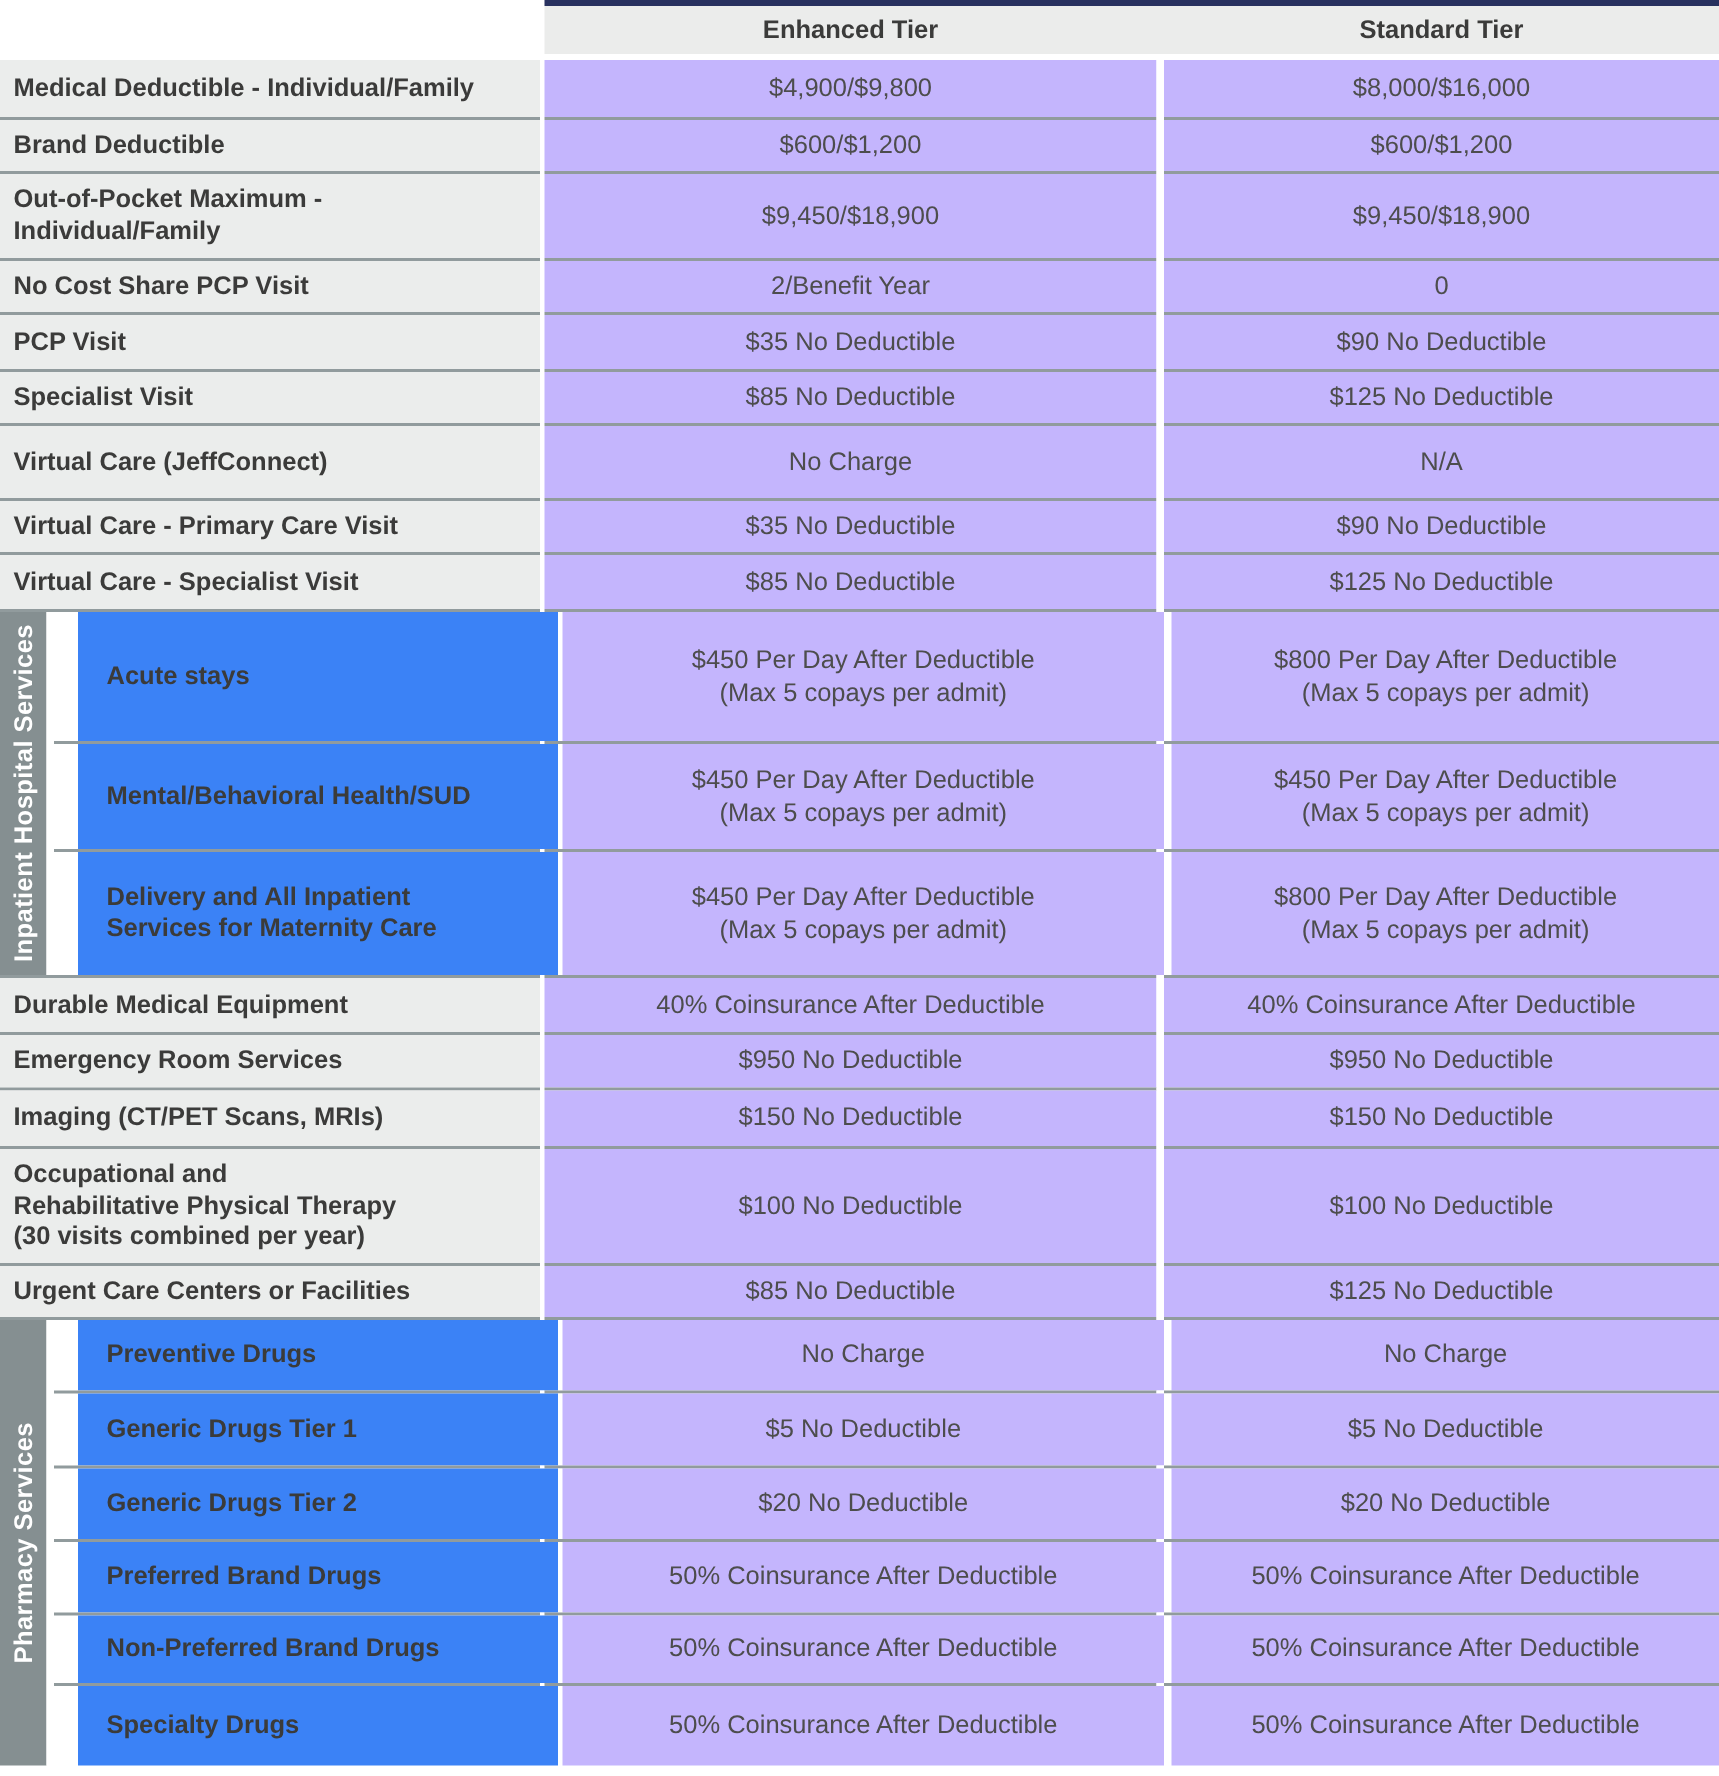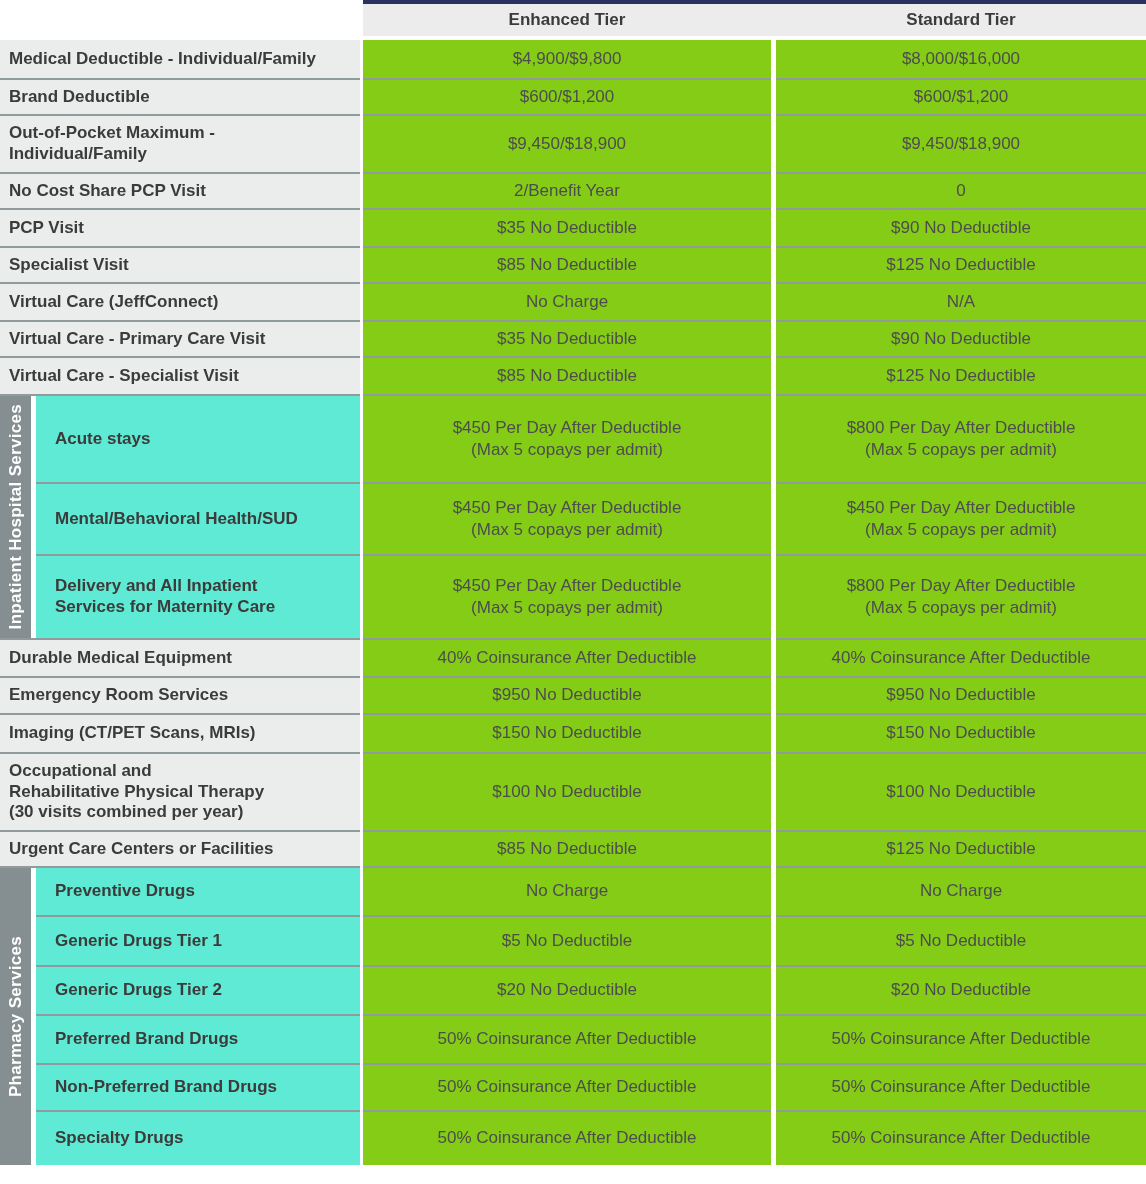--- a/index.html
+++ b/index.html
@@ -9,21 +9,21 @@
   
   .row{display:flex;width:1146px;}
   .cell{box-sizing:border-box;}
   .label{width:360px;background:#ebedec;display:flex;align-items:center;
          padding-left:9px;padding-right:4px;font-weight:bold;font-size:17px;
          color:#3b3b3a;line-height:1.22;white-space:pre-line;}
   .colgap3{width:3px;background:#ffffff;flex:none;}
   .colgap5{width:5px;background:#ffffff;flex:none;}
   .v1{width:408px;}
   .v2{width:370px;}
-  .value{background:#84cc16;display:flex;flex-direction:column;justify-content:center;
+  .value{background:#c4b5fd;display:flex;flex-direction:column;justify-content:center;
          align-items:center;text-align:left;font-size:17px;color:#4d4d4d;line-height:1.3;}
 
   
   .header-row{display:flex;width:1146px;}
   .header-spacer{width:363px;background:#ffffff;}
   .header-band{width:783px;}
   .navy-bar{height:4px;background:#28315f;}
   .tier-titles{height:32px;background:#ebeceb;display:flex;}
   .tier-title{display:flex;align-items:center;justify-content:center;
               font-weight:bold;font-size:17px;color:#3b3b3a;}
@@ -43,23 +43,23 @@
   .ds-v2{width:370px;}
 
   
   .group{display:flex;width:1146px;}
   .group-strip{width:31px;background:#858f91;display:flex;align-items:center;justify-content:center;flex:none;}
   .strip-text{writing-mode:vertical-rl;transform:rotate(180deg);color:#ffffff;
               font-weight:bold;font-size:17px;letter-spacing:0.3px;white-space:nowrap;}
   .strip-gap{width:5px;background:#ffffff;flex:none;}
   .group-rows{display:flex;flex-direction:column;width:1110px;}
   .grow{display:flex;width:1110px;}
-  .glabel{width:324px;background:#5eead4;display:flex;align-items:center;
+  .glabel{width:324px;background:#3b82f6;display:flex;align-items:center;
           padding-left:19px;padding-right:4px;font-weight:bold;font-size:17px;
-          color:#3b3b3a;line-height:1.22;white-space:pre-line;}
+          color:#3b3b3a;line-height:1.22;white-space:pre-line;margin-left:16px;}
   .gdivider{display:flex;height:2px;width:1110px;}
 </style>
 </head>
 <body>
 
 <div class="sheet">
 
   <div class="header-row">
     <div class="header-spacer"></div>
     <div class="header-band">
@@ -157,21 +157,21 @@
     <div class="cell value v2">$125 No Deductible</div>
   </div>
   <div class="divider">
       <div class="ds ds-label"></div>
       <div class="ds-g3"></div>
       <div class="ds ds-v1"></div>
       <div class="ds-g5"></div>
       <div class="ds ds-v2"></div>
     </div>
 
-  <div class="row" style="height:36px">
+  <div class="row" style="height:48px">
     <div class="cell label">Virtual Care (JeffConnect)</div>
       <div class="colgap3"></div>
     <div class="cell value v1">No Charge</div>
       <div class="colgap5"></div>
     <div class="cell value v2">N/A</div>
   </div>
   <div class="divider">
       <div class="ds ds-label"></div>
       <div class="ds-g3"></div>
       <div class="ds ds-v1"></div>

